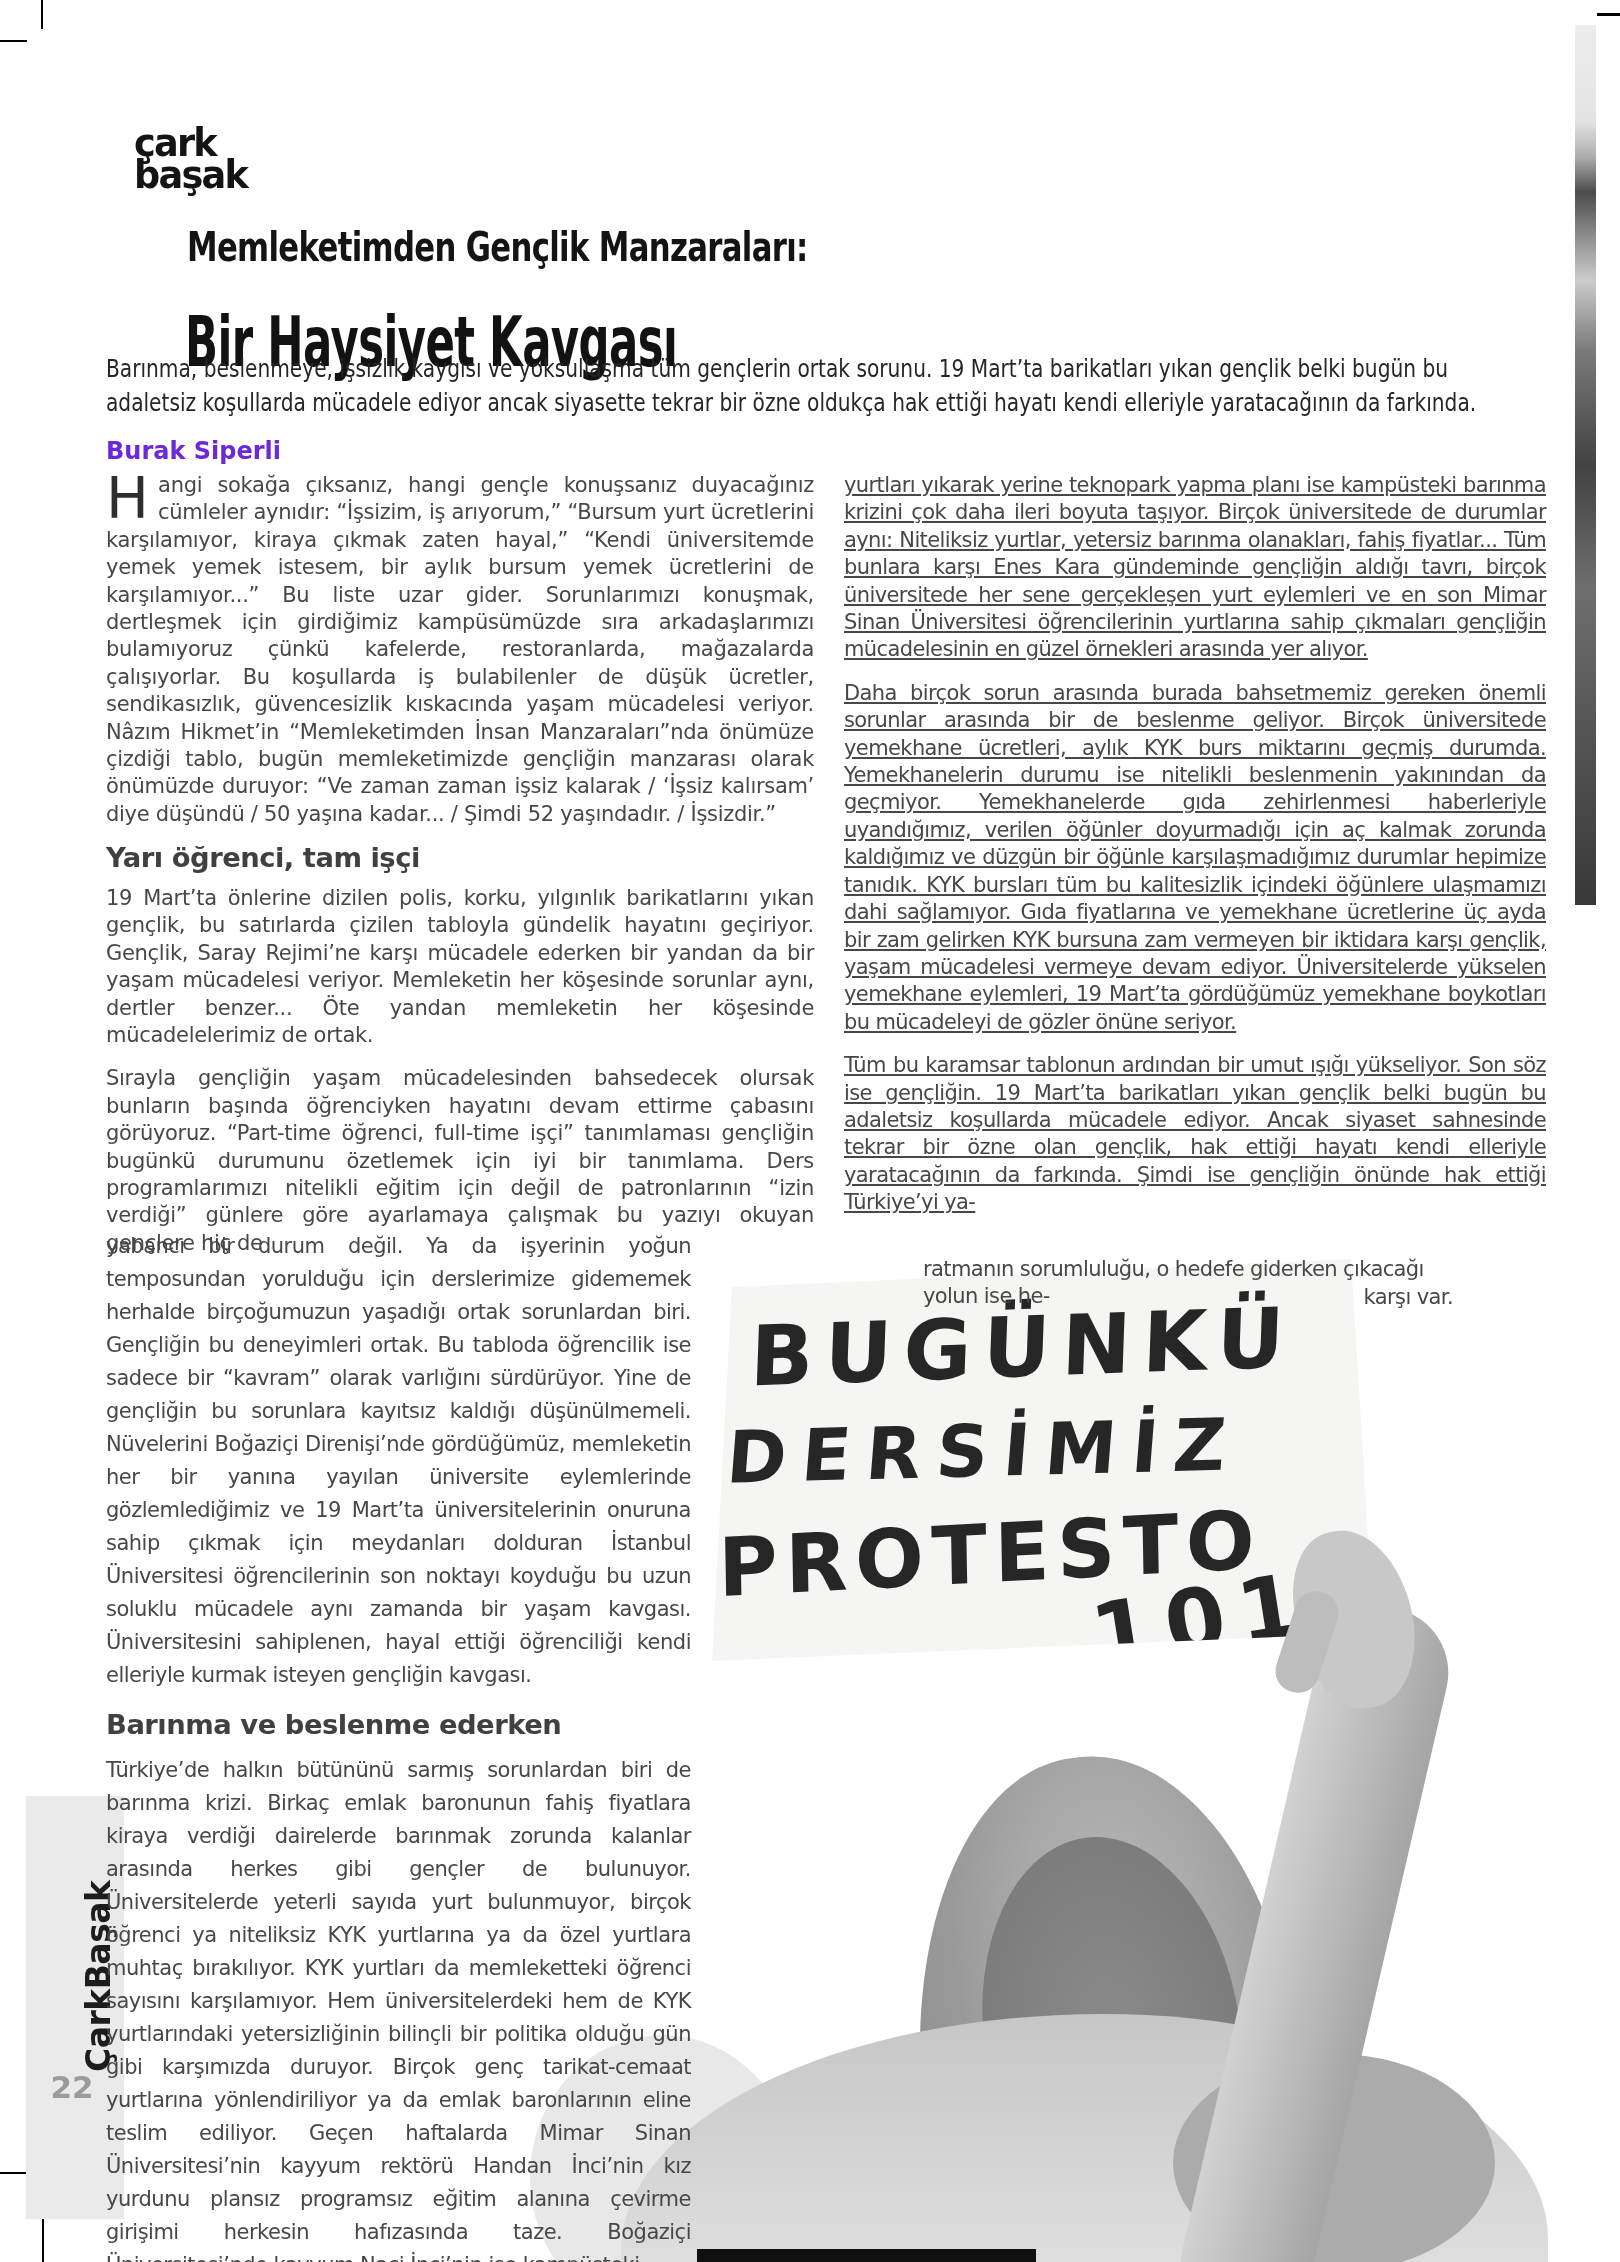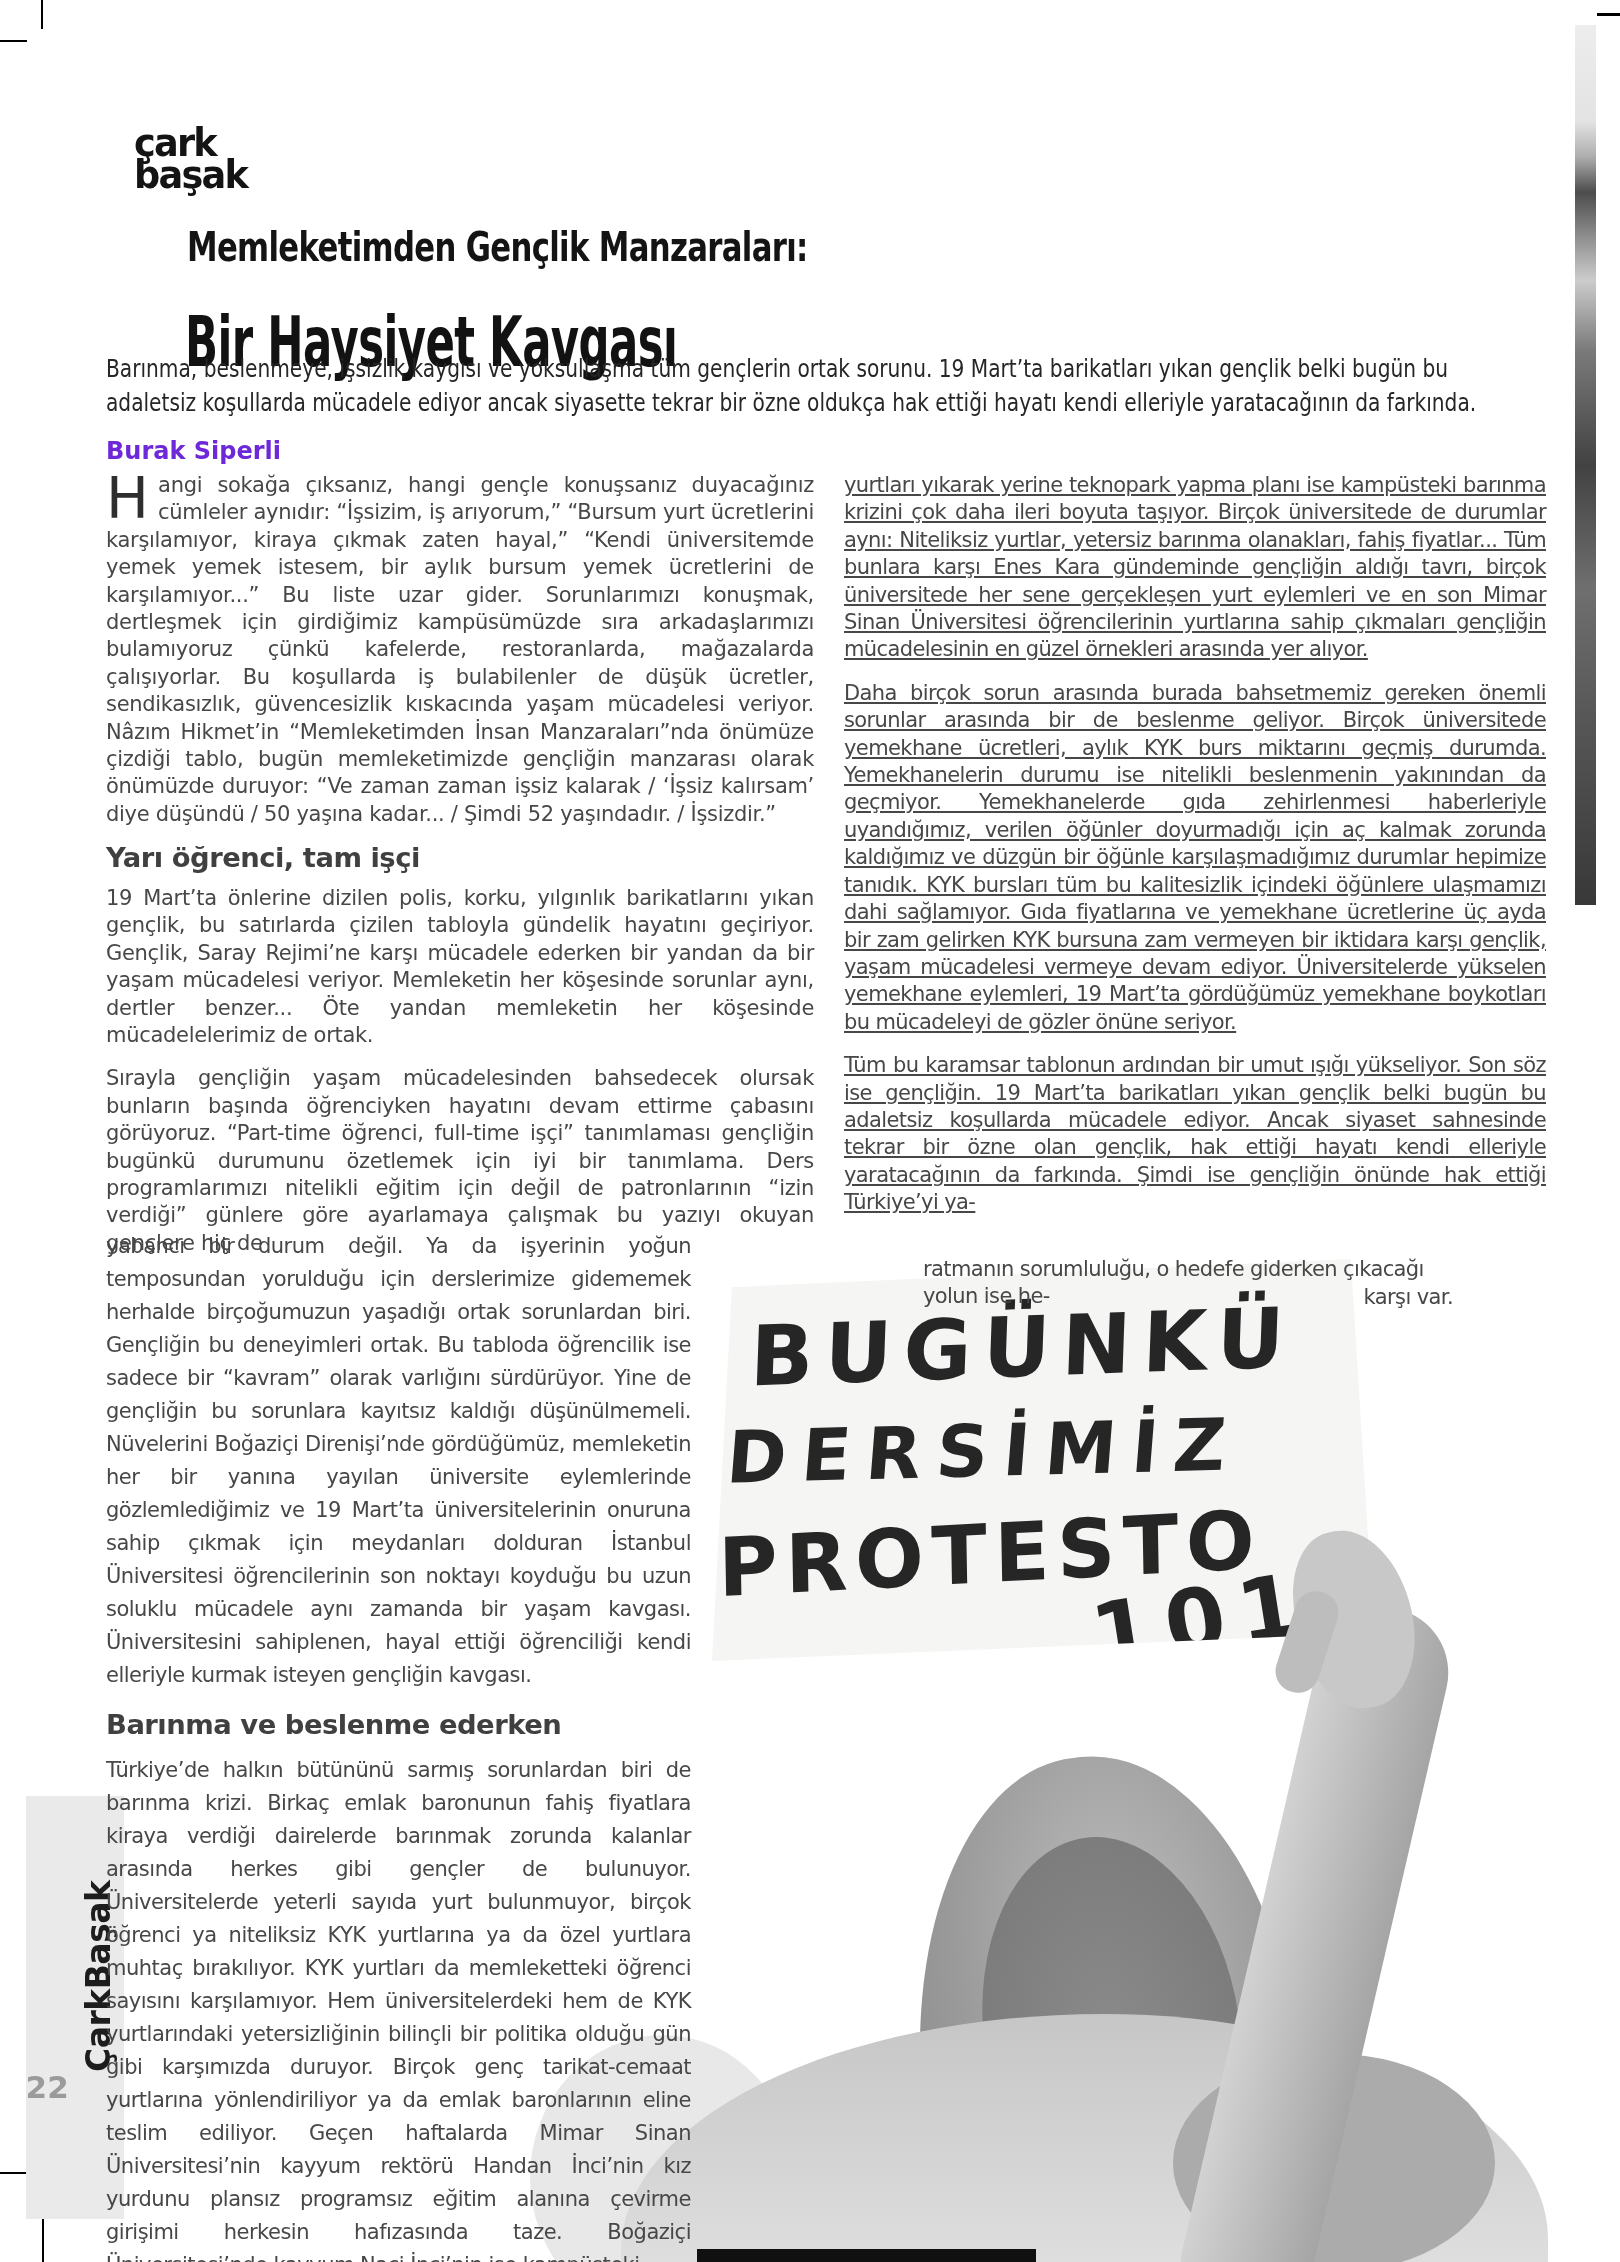--- a/index.html
+++ b/index.html
@@ -32,21 +32,21 @@
            font-weight:400;color:#2e2e2e;}
   #para7b{left:923px;top:1256px;width:539px;font-size:21px;line-height:27.4px;
           color:#474747;letter-spacing:-0.6px;z-index:3;}
   #para7c{left:1164px;top:1284px;width:289px;font-size:21px;line-height:27.4px;
           color:#474747;text-align:right;letter-spacing:-0.6px;z-index:3;}
   
   #sidebar-bar{left:25.6px;top:1796px;width:98px;height:423px;background:#eaeaea;z-index:2;}
   #sidebar-brand{left:79px;top:1845px;height:227px;writing-mode:vertical-rl;
                  transform:rotate(180deg);font-size:33px;font-weight:800;color:#1d1d1d;
                  letter-spacing:-0.5px;z-index:2;}
-  #page-number{left:25.6px;top:2069px;width:93px;text-align:left;font-size:31px;
+  #page-number{left:25.6px;top:2069px;width:93px;text-align:center;font-size:31px;
                font-weight:700;color:#9b9b9b;z-index:2;}
   
   .ph{position:absolute;}
   #person-hood{left:916px;top:1756px;width:379px;height:549px;
     background:radial-gradient(ellipse at 55% 35%,#bdbdbd 0%,#9a9a9a 55%,#858585 100%);
     border-radius:50% 50% 42% 46% / 62% 58% 40% 40%;transform:rotate(-6deg);z-index:1;}
   #person-hood-shadow{left:984px;top:1836px;width:256px;height:397px;
     background:radial-gradient(#8a8a8a,#777);border-radius:50%;transform:rotate(-8deg);z-index:1;}
   #person-shoulders{left:621px;top:2014px;width:927px;height:249px;
     background:linear-gradient(180deg,#c6c6c6,#dedede);

